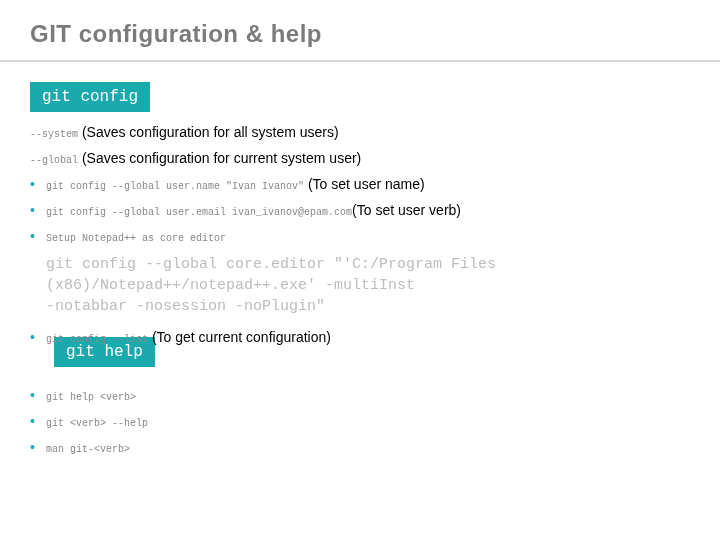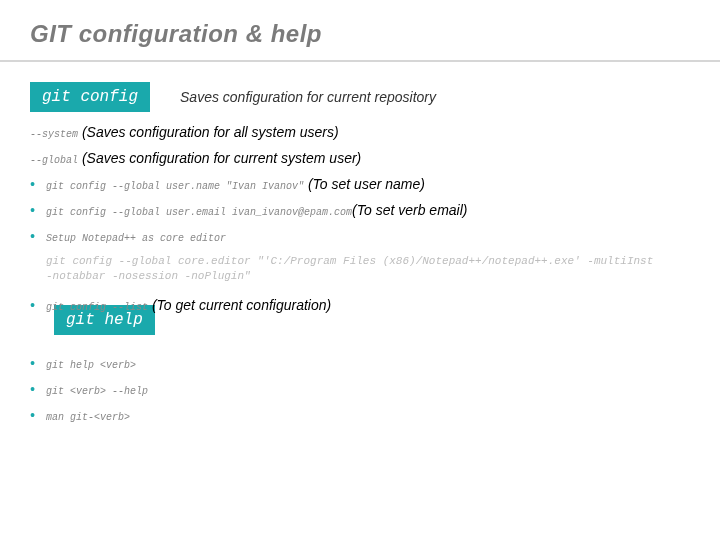--- a/index.html
+++ b/index.html
@@ -1,15 +1,15 @@
 <!DOCTYPE html>
 <html><head>
 <meta charset="utf-8">
 <style>
-  * { box-sizing: border-box; margin: 0; padding: 0; font-style: italic; }
+  * { box-sizing: border-box; margin: 0; padding: 0; }
   html, body { width: 720px; height: 540px; }
   body {
     font-family: Arial, Helvetica, sans-serif;
     background: #fff;
     color: #333;
     padding: 20px 30px;
   }
   .title {
     font-size: 24px;
     font-weight: bold;
@@ -17,21 +17,20 @@
     margin-bottom: 12px;
     letter-spacing: 0.5px;
   }
   .hr {
     height: 2px;
     background: #d6d6d6;
     margin: 0 -30px 20px -30px;
   }
   .row-tag {
     display: flex;
-    align-items: center;
     margin-bottom: 12px;
   }
   .tag {
     background: #1aa9ac;
     color: #fff;
     font-family: "Courier New", monospace;
     font-size: 16px;
     padding: 6px 12px;
     display: inline-block;
     margin-right: 30px;
@@ -61,54 +60,53 @@
     color: #1aa9ac;
     font-size: 14px;
   }
   .paren {
     color: #000000;
     font-family: Arial, Helvetica, sans-serif;
   }
   .codeblock {
     font-family: "Courier New", monospace;
     color: #bdbdbd;
-    font-size: 11px;
+    font-size: 15px;
     padding-left: 16px;
     margin: 10px 0 12px 0;
     line-height: 1.4;
   }
   .section-gap {
     height: 8px;
   }
 </style>
 </head>
 <body>
 
 <div class="title">GIT configuration &amp; help</div>
 <div class="hr"></div>
 
 <div class="row-tag">
   <span class="tag">git config</span>
-  <span class="tag-row-text">Saves configuration for current repository</span>
 </div>
 
 <div class="line">
   <span class="monoline">--system</span><span class="paren"> (Saves configuration for all system users)</span>
 </div>
 
 <div class="line">
   <span class="monoline">--global</span><span class="paren"> (Saves configuration for current system user)</span>
 </div>
 
 <div class="line bulleted">
   <span class="monoline">git config --global user.name "Ivan Ivanov"</span><span class="paren">  (To set user name)</span>
 </div>
 
 <div class="line bulleted">
-  <span class="monoline">git config --global user.email ivan_ivanov@epam.com</span><span class="paren">(To set verb email)</span>
+  <span class="monoline">git config --global user.email ivan_ivanov@epam.com</span><span class="paren">(To set user verb)</span>
 </div>
 
 <div class="line bulleted">
   <span class="monoline">Setup Notepad++ as core editor</span>
 </div>
 
 <div class="codeblock">
   <div>git config --global core.editor "'C:/Program Files (x86)/Notepad++/notepad++.exe' -multiInst</div>
   <div>-notabbar -nosession -noPlugin"</div>
 </div>

